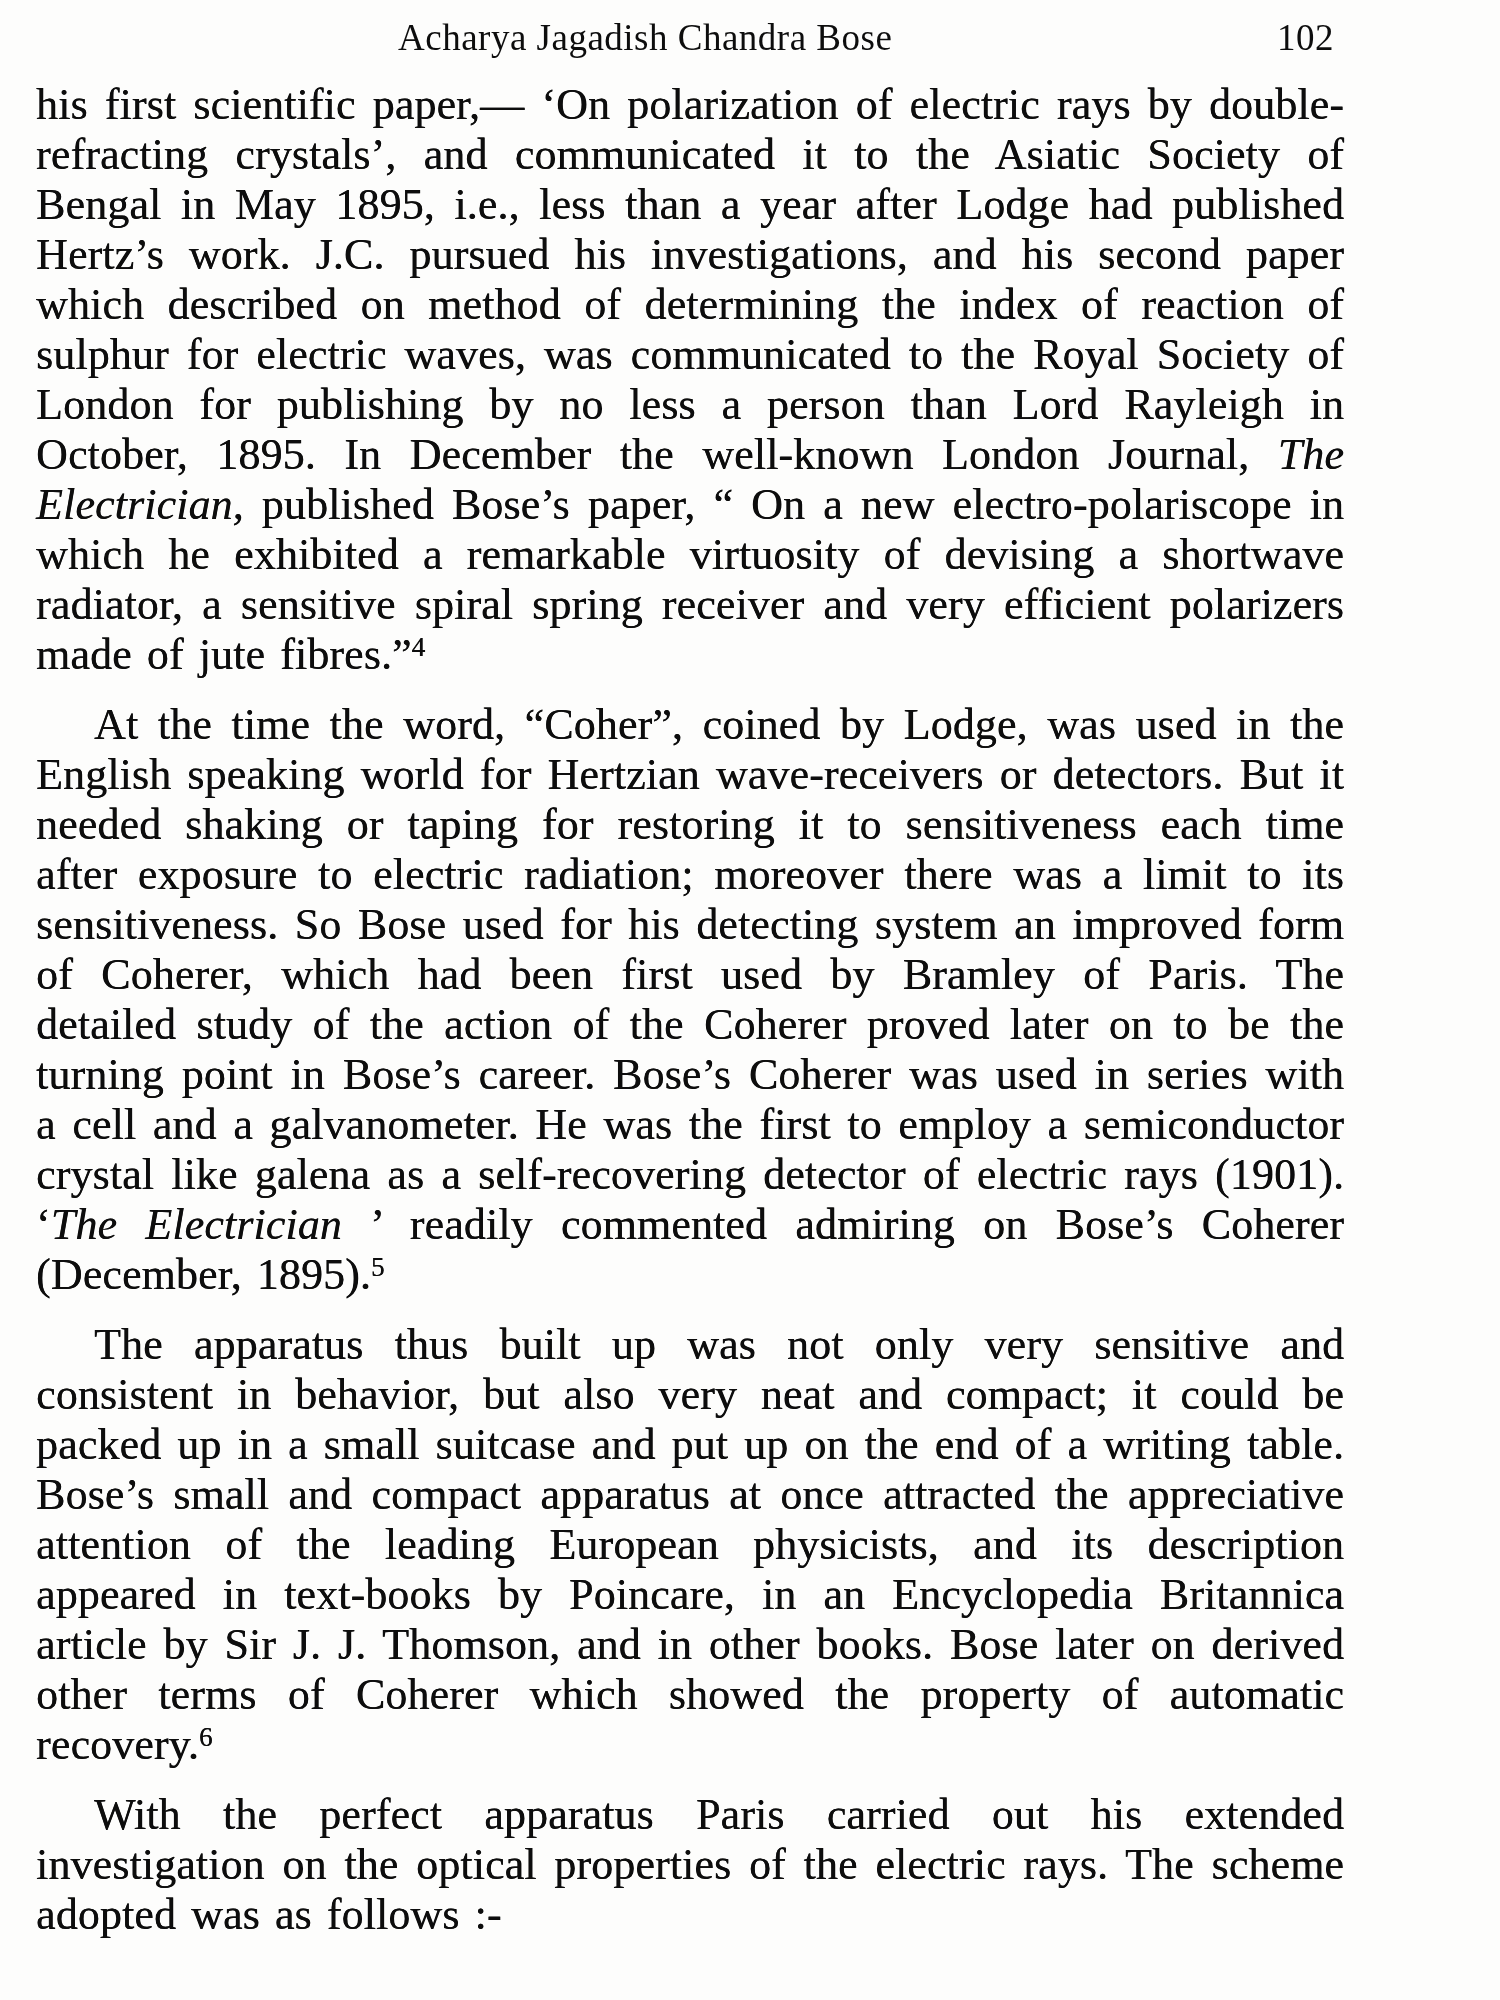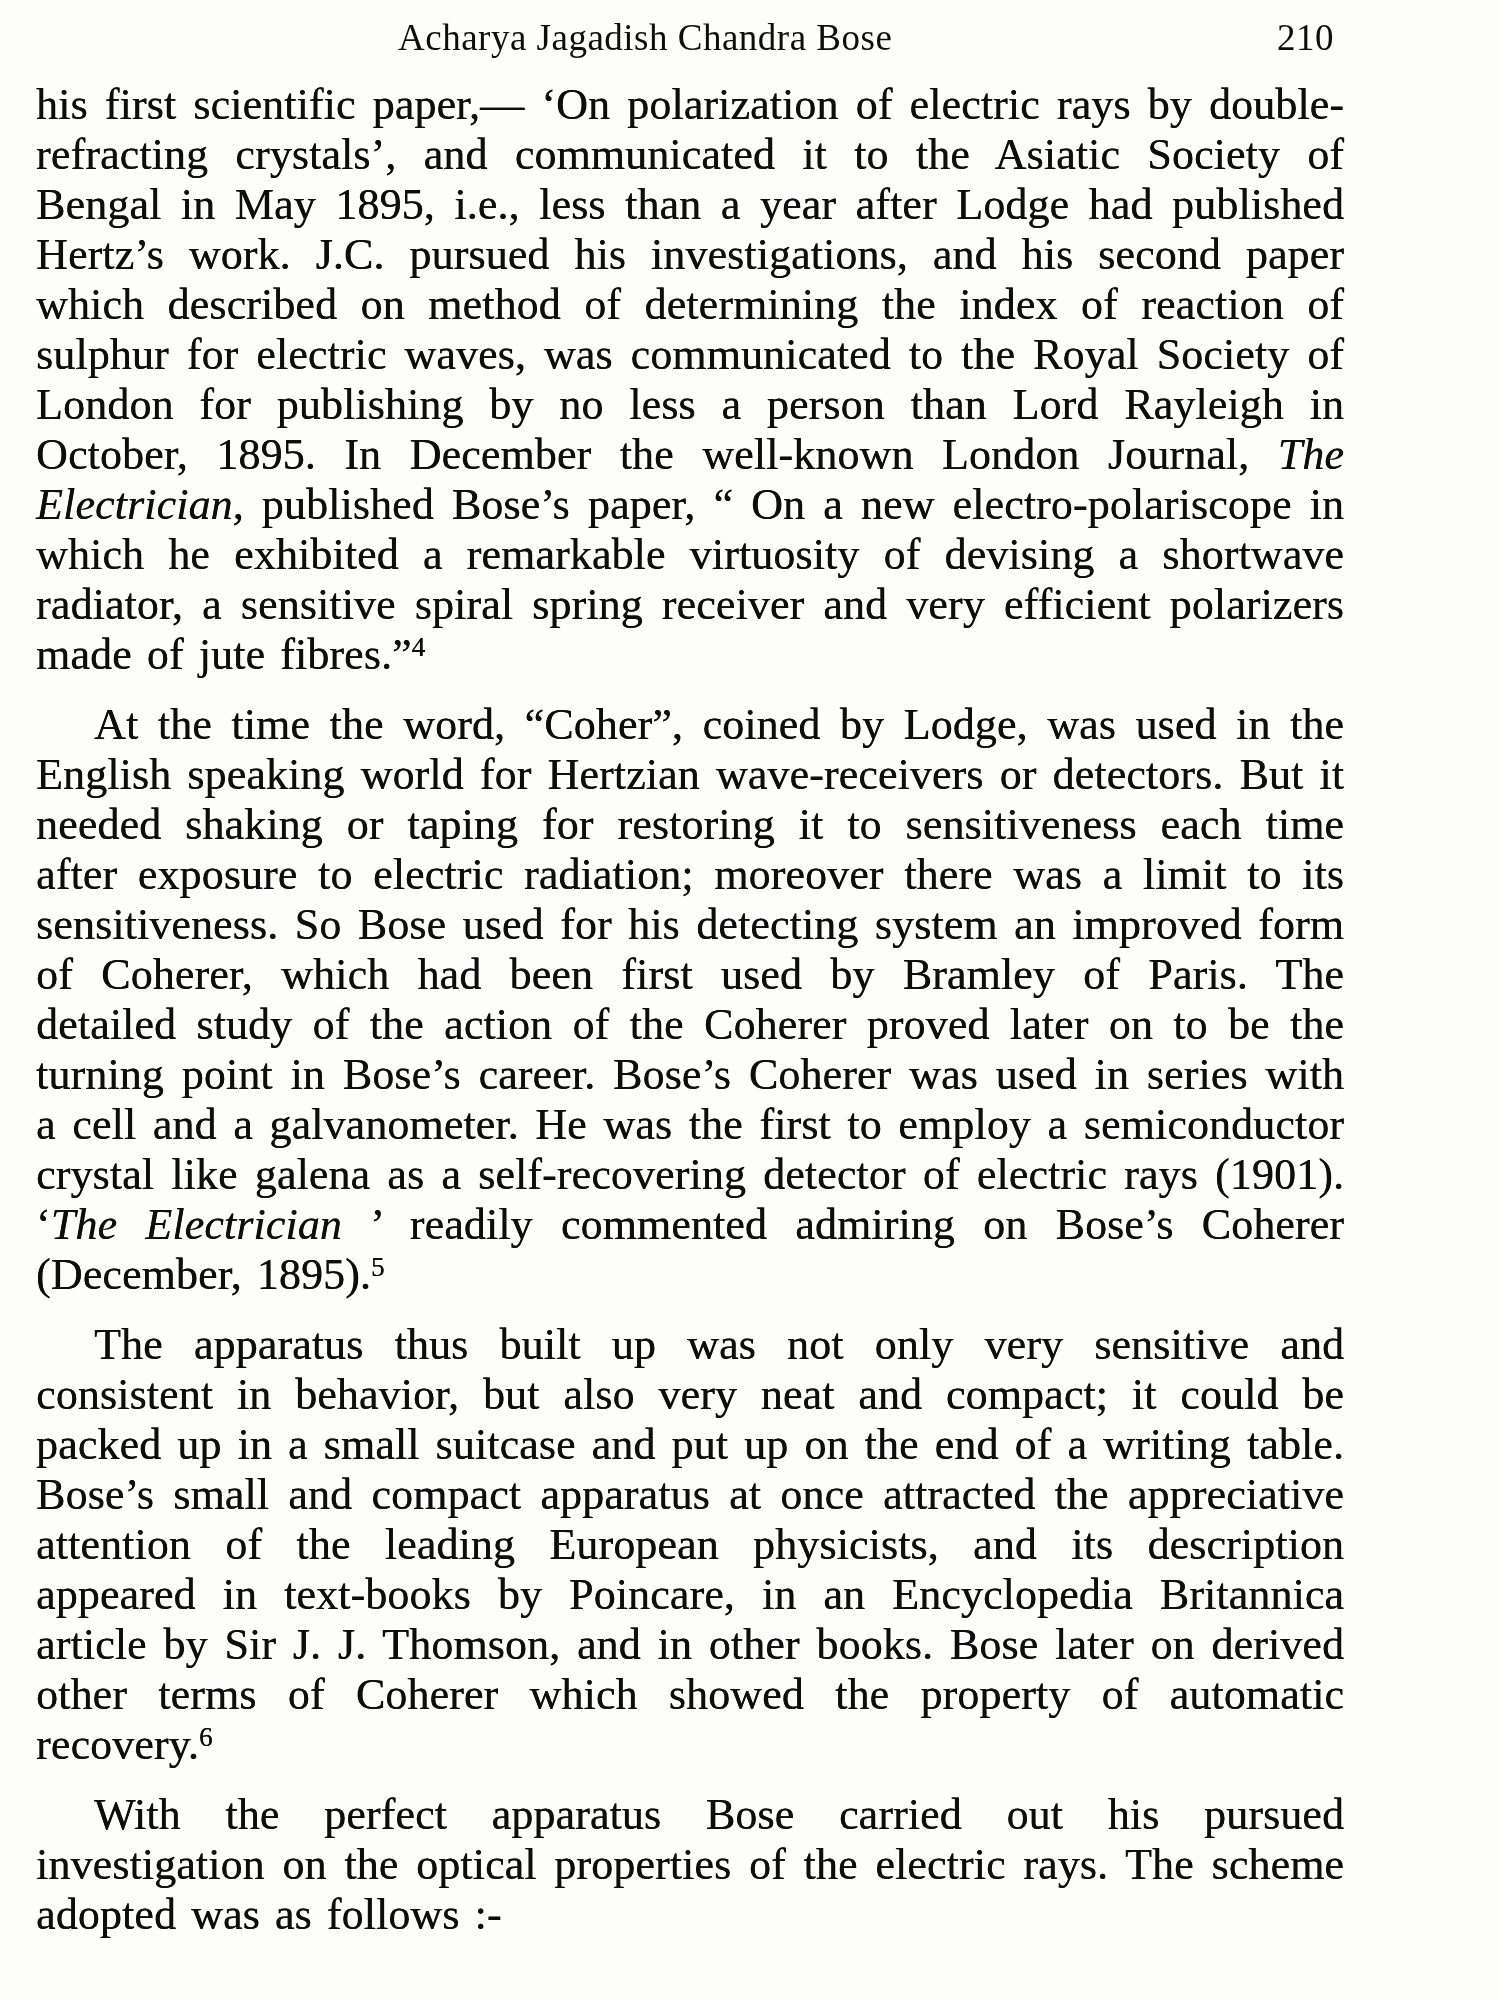--- a/index.html
+++ b/index.html
@@ -55,22 +55,22 @@
     vertical-align: baseline;
     letter-spacing: 0;
   }
 </style>
 </head>
 <body>
 
 <div class="page">
   <header class="page-header">
     <span class="running-title">Acharya Jagadish Chandra Bose</span>
-    <span class="page-number">210</span>
+    <span class="page-number">102</span>
   </header>
 
   <main class="body-text">
       <p><span>his first scientific paper,— ‘On polarization of electric rays by double-refracting crystals’, and communicated it to the Asiatic Society of Bengal in May 1895, i.e., less than a year after Lodge had published Hertz’s work. J.C. pursued his investigations, and his second paper which described on method of determining the index of reaction of sulphur for electric waves, was communicated to the Royal Society of London for publishing by no less a person than Lord Rayleigh in October, 1895. In December the well-known London Journal, </span><em>The Electrician,</em><span> published Bose’s paper, “ On a new electro-polariscope in which he exhibited a remarkable virtuosity of devising a shortwave radiator, a sensitive spiral spring receiver and very efficient polarizers made of jute fibres.”</span><sup>4</sup></p>
       <p class="indent"><span>At the time the word, “Coher”, coined by Lodge, was used in the English speaking world for Hertzian wave-receivers or detectors. But it needed shaking or taping for restoring it to sensitiveness each time after exposure to electric radiation; moreover there was a limit to its sensitiveness. So Bose used for his detecting system an improved form of Coherer, which had been first used by Bramley of Paris. The detailed study of the action of the Coherer proved later on to be the turning point in Bose’s career. Bose’s Coherer was used in series with a cell and a galvanometer. He was the first to employ a semiconductor crystal like galena as a self-recovering detector of electric rays (1901). ‘</span><em>The Electrician </em><span>’ readily commented admiring on Bose’s Coherer (December, 1895).</span><sup>5</sup></p>
       <p class="indent"><span>The apparatus thus built up was not only very sensitive and consistent in behavior, but also very neat and compact; it could be packed up in a small suitcase and put up on the end of a writing table. Bose’s small and compact apparatus at once attracted the appreciative attention of the leading European physicists, and its description appeared in text-books by Poincare, in an Encyclopedia Britannica article by Sir J. J. Thomson, and in other books. Bose later on derived other terms of Coherer which showed the property of automatic recovery.</span><sup>6</sup></p>
-      <p class="indent"><span>With the perfect apparatus Bose carried out his pursued investigation on the optical properties of the electric rays. The scheme adopted was as follows :-</span></p>
+      <p class="indent"><span>With the perfect apparatus Paris carried out his extended investigation on the optical properties of the electric rays. The scheme adopted was as follows :-</span></p>
     </main>
 </div>
 
 </body></html>

